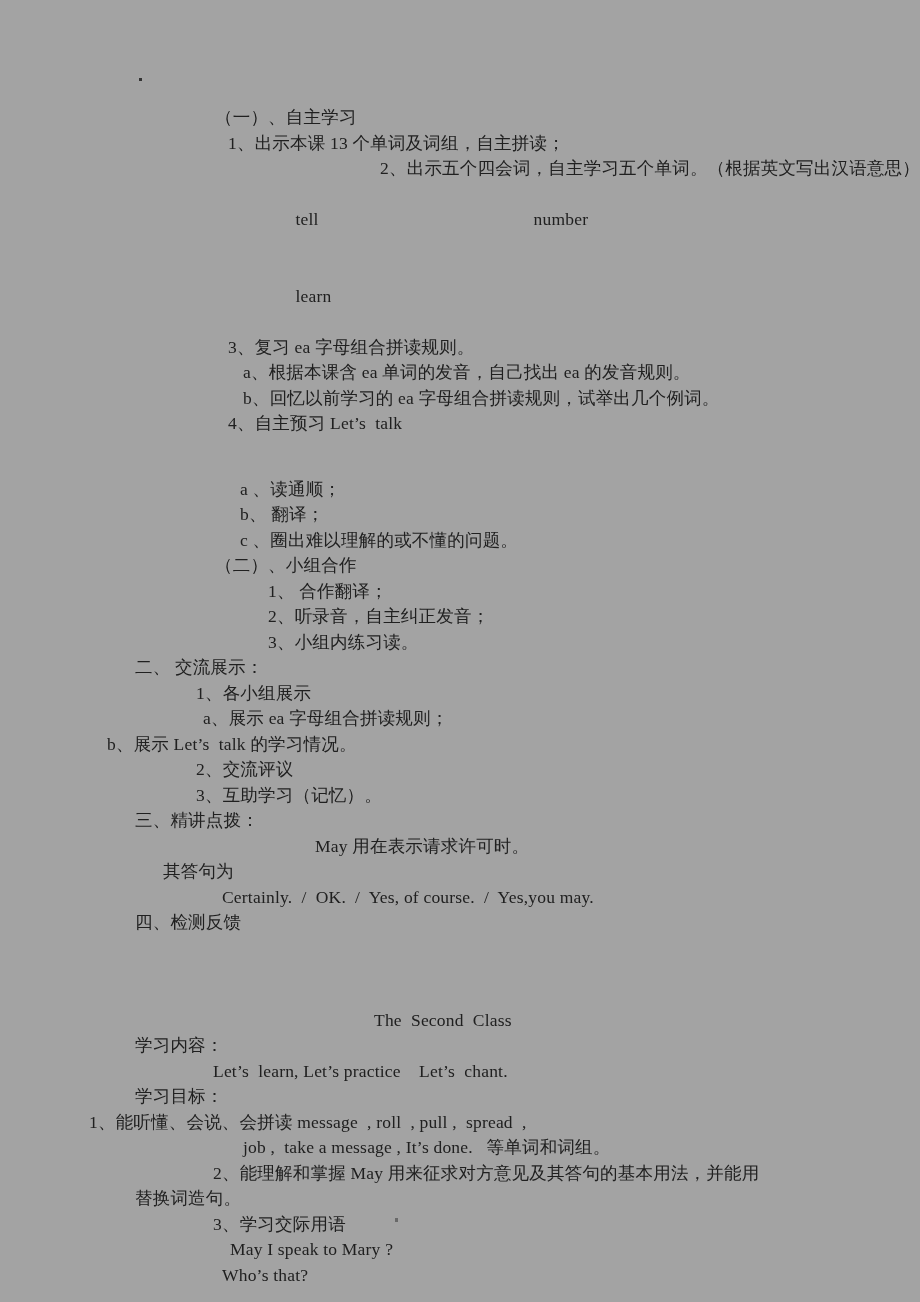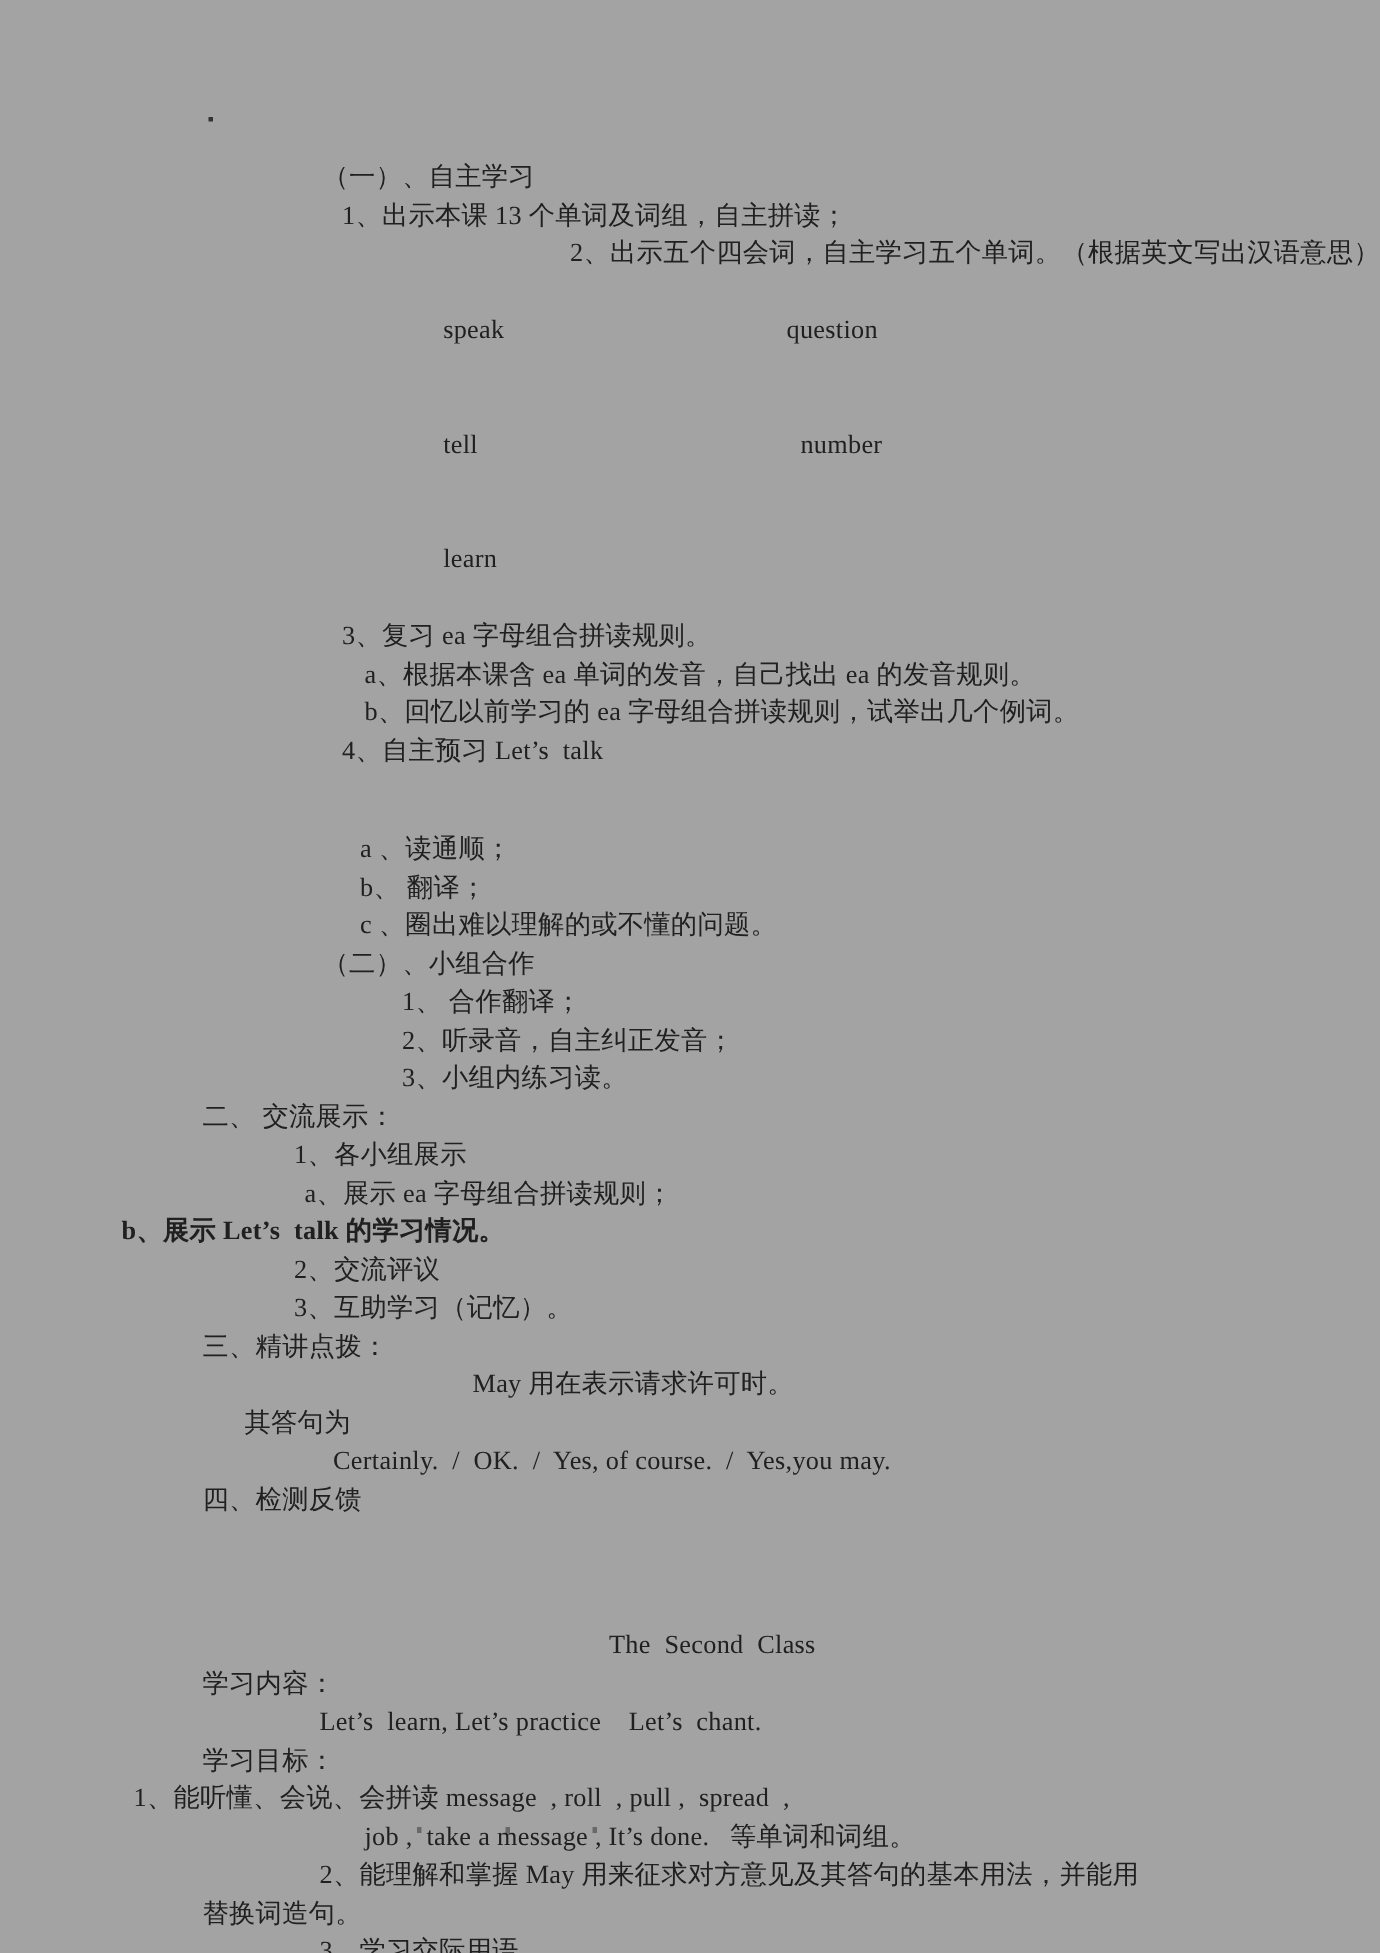--- a/index.html
+++ b/index.html
@@ -74,23 +74,20 @@
 
   <div class="corner-dot"></div>
 
   <div class="doc-body" style="padding-top:105px;">
 
     <div class="line cn" style="padding-left:215px;">（一）、自主学习</div>
     <div class="line cn" style="padding-left:228px;">1、出示本课 13 个单词及词组，自主拼读；</div>
     <div class="line cn" style="padding-left:228px;text-align:right;">2、出示五个四会词，自主学习五个单词。（根据英文写出汉语意思）</div>
 
     <div class="line" style="padding-left:268px;">
-      <span>speak</span><span style="display:inline-block;width:0;"></span><span style="padding-left:188px;">question</span>
-    </div>
-    <div class="line" style="padding-left:268px;">
       <span>tell</span><span style="padding-left:215px;">number</span>
     </div>
     <div class="line" style="padding-left:268px;">
       <span>learn</span>
     </div>
 
     <div class="line cn" style="padding-left:228px;">3、复习 ea 字母组合拼读规则。</div>
     <div class="line cn" style="padding-left:243px;">a、根据本课含 ea 单词的发音，自己找出 ea 的发音规则。</div>
     <div class="line cn" style="padding-left:243px;">b、回忆以前学习的 ea 字母组合拼读规则，试举出几个例词。</div>
     <div class="line cn" style="padding-left:228px;">4、自主预习 Let’s  talk</div>
@@ -99,35 +96,35 @@
     <div class="line cn" style="padding-left:240px;">c 、圈出难以理解的或不懂的问题。</div>
 
     <div class="line cn" style="padding-left:215px;">（二）、小组合作</div>
     <div class="line cn" style="padding-left:268px;">1、 合作翻译；</div>
     <div class="line cn" style="padding-left:268px;">2、听录音，自主纠正发音；</div>
     <div class="line cn" style="padding-left:268px;">3、小组内练习读。</div>
 
     <div class="line cn" style="padding-left:135px;">二、 交流展示：</div>
     <div class="line cn" style="padding-left:196px;">1、各小组展示</div>
     <div class="line cn" style="padding-left:203px;">a、展示 ea 字母组合拼读规则；</div>
-    <div class="line cn" style="padding-left:81px;font-weight:bold;">b、展示 Let’s  talk 的学习情况。</div>
+    <div class="line cn" style="padding-left:107px;">b、展示 Let’s  talk 的学习情况。</div>
     <div class="line cn" style="padding-left:196px;">2、交流评议</div>
     <div class="line cn" style="padding-left:196px;">3、互助学习（记忆）。</div>
 
     <div class="line cn" style="padding-left:135px;">三、精讲点拨：</div>
     <div class="line cn" style="padding-left:315px;">May 用在表示请求许可时。</div>
     <div class="line cn" style="padding-left:163px;">其答句为</div>
     <div class="line" style="padding-left:222px;">Certainly.  /  OK.  /  Yes, of course.  /  Yes,you may.</div>
 
     <div class="line cn" style="padding-left:135px;">四、检测反馈</div>
 
     <div class="spacer-lg"></div>
     <div class="spacer-md"></div>
 
-    <div class="line center-title" style="padding-left:374px;margin-left:32px;">The  Second  Class</div>
+    <div class="line center-title" style="padding-left:374px;">The  Second  Class</div>
     <div class="line cn" style="padding-left:135px;">学习内容：</div>
     <div class="line" style="padding-left:213px;">Let’s  learn, Let’s practice    Let’s  chant.</div>
     <div class="line cn" style="padding-left:135px;">学习目标：</div>
     <div class="line cn" style="padding-left:89px;font-family:Liberation Serif, serif;">1、能听懂、会说、会拼读 message  , roll  , pull ,  spread  ,</div>
     <div class="line" style="padding-left:243px;">job ,  take a message , It’s done.   等单词和词组。</div>
     <div class="line cn" style="padding-left:213px;">2、能理解和掌握 May 用来征求对方意见及其答句的基本用法，并能用</div>
     <div class="line cn" style="padding-left:135px;">替换词造句。</div>
     <div class="line cn" style="padding-left:213px;">3、学习交际用语</div>
 
     <div class="line" style="padding-left:230px;">May I speak to Mary ?</div>

